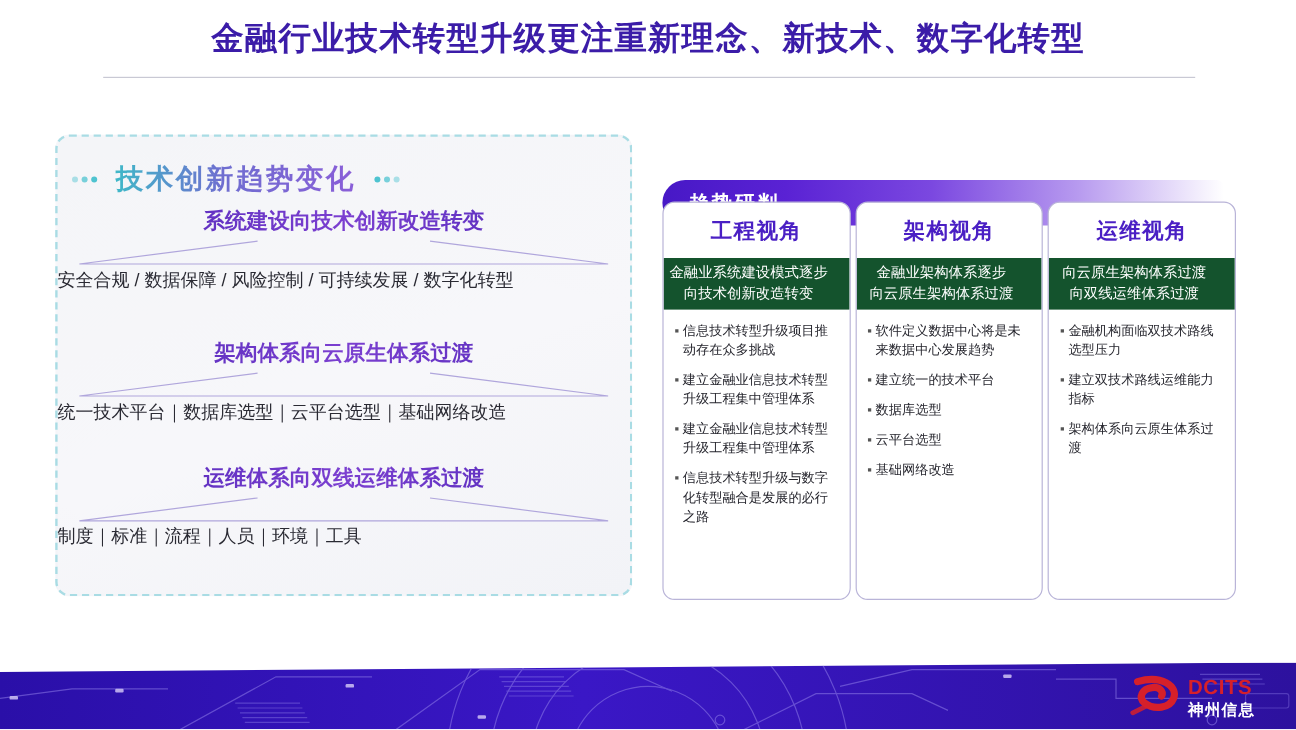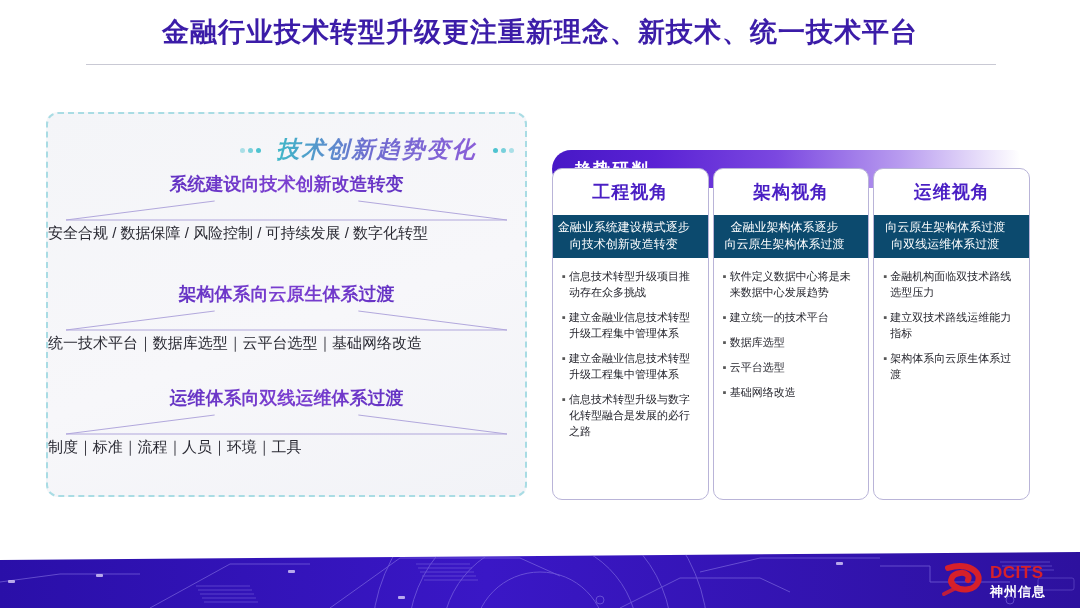--- a/index.html
+++ b/index.html
@@ -48,23 +48,22 @@
     border-radius: 12px;
     background: linear-gradient(160deg, #f4f5f8 0%, #f7f7fa 55%, #f2f3f7 100%);
     box-sizing: border-box;
   }
 
   .panel-heading {
     position: absolute;
     top: 20px;
     left: 0;
     width: 100%;
-    text-align: right;
+    text-align: left;
     white-space: nowrap;
-    font-style: italic;
   }
   .panel-heading-text {
     font-size: 23px;
     font-weight: bold;
     letter-spacing: 2px;
     background: linear-gradient(90deg, #3fb8c8 0%, #6f6ed0 45%, #8a5ed8 100%);
     -webkit-background-clip: text;
     background-clip: text;
     color: transparent;
     vertical-align: middle;
@@ -161,21 +160,21 @@
   .card-title {
     text-align: center;
     font-size: 18px;
     font-weight: bold;
     color: #4a1fc4;
     padding: 11px 0 11px 0;
     white-space: nowrap;
     letter-spacing: 1px;
   }
   .card-band {
-    background: #0c4a6e;
+    background: #14532d;
     color: #ffffff;
     font-size: 12px;
     line-height: 17px;
     text-align: center;
     padding: 4px 16px 5px 3px;
   }
   .card-band div { white-space: nowrap; }
   .card-body {
     padding: 10px 8px 8px 6px;
     flex: 1;
@@ -211,21 +210,21 @@
     position: absolute;
     right: 14px;
     top: 6px;
     width: 128px;
     height: 44px;
   }
 </style>
 </head>
 <body>
 
-<div class="slide-title">金融行业技术转型升级更注重新理念、新技术、统一技术平台</div>
+<div class="slide-title">金融行业技术转型升级更注重新理念、新技术、数字化转型</div>
 <div class="title-rule"></div>
 
 <div class="left-panel">
 
   <div class="panel-heading">
     <span class="dots">
       <i class="d1"></i><i class="d2"></i><i class="d3"></i>
     </span>
     <span class="panel-heading-text">技术创新趋势变化</span>
     <span class="dots">

